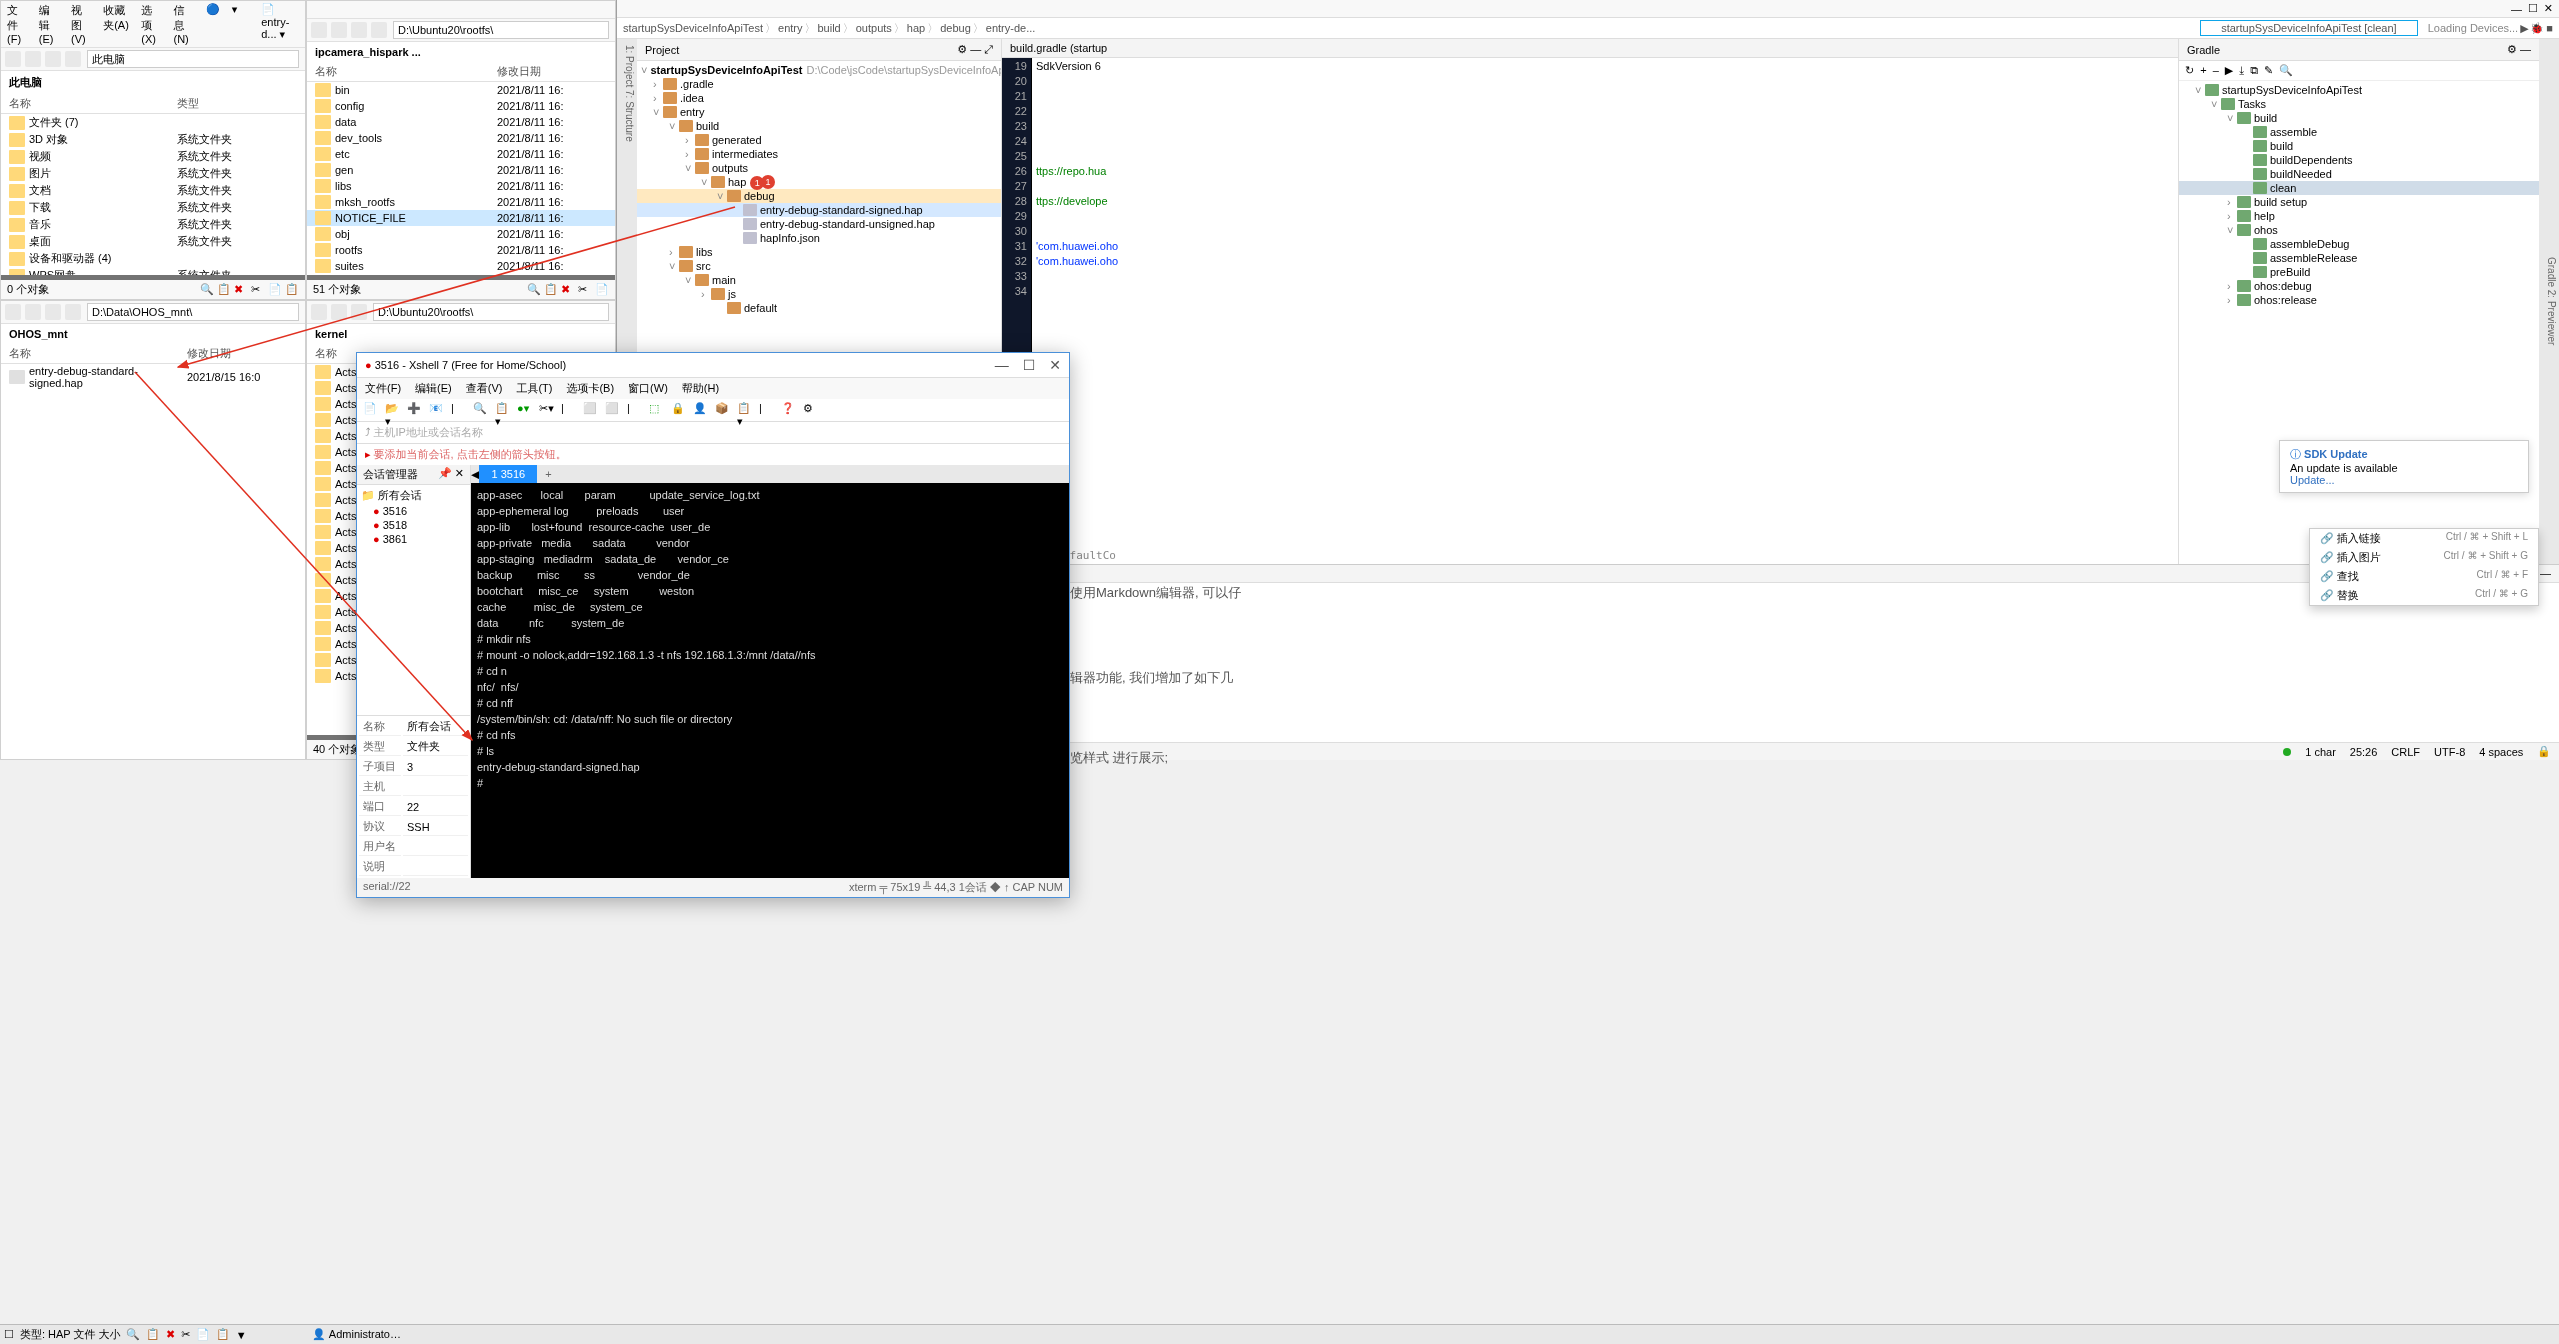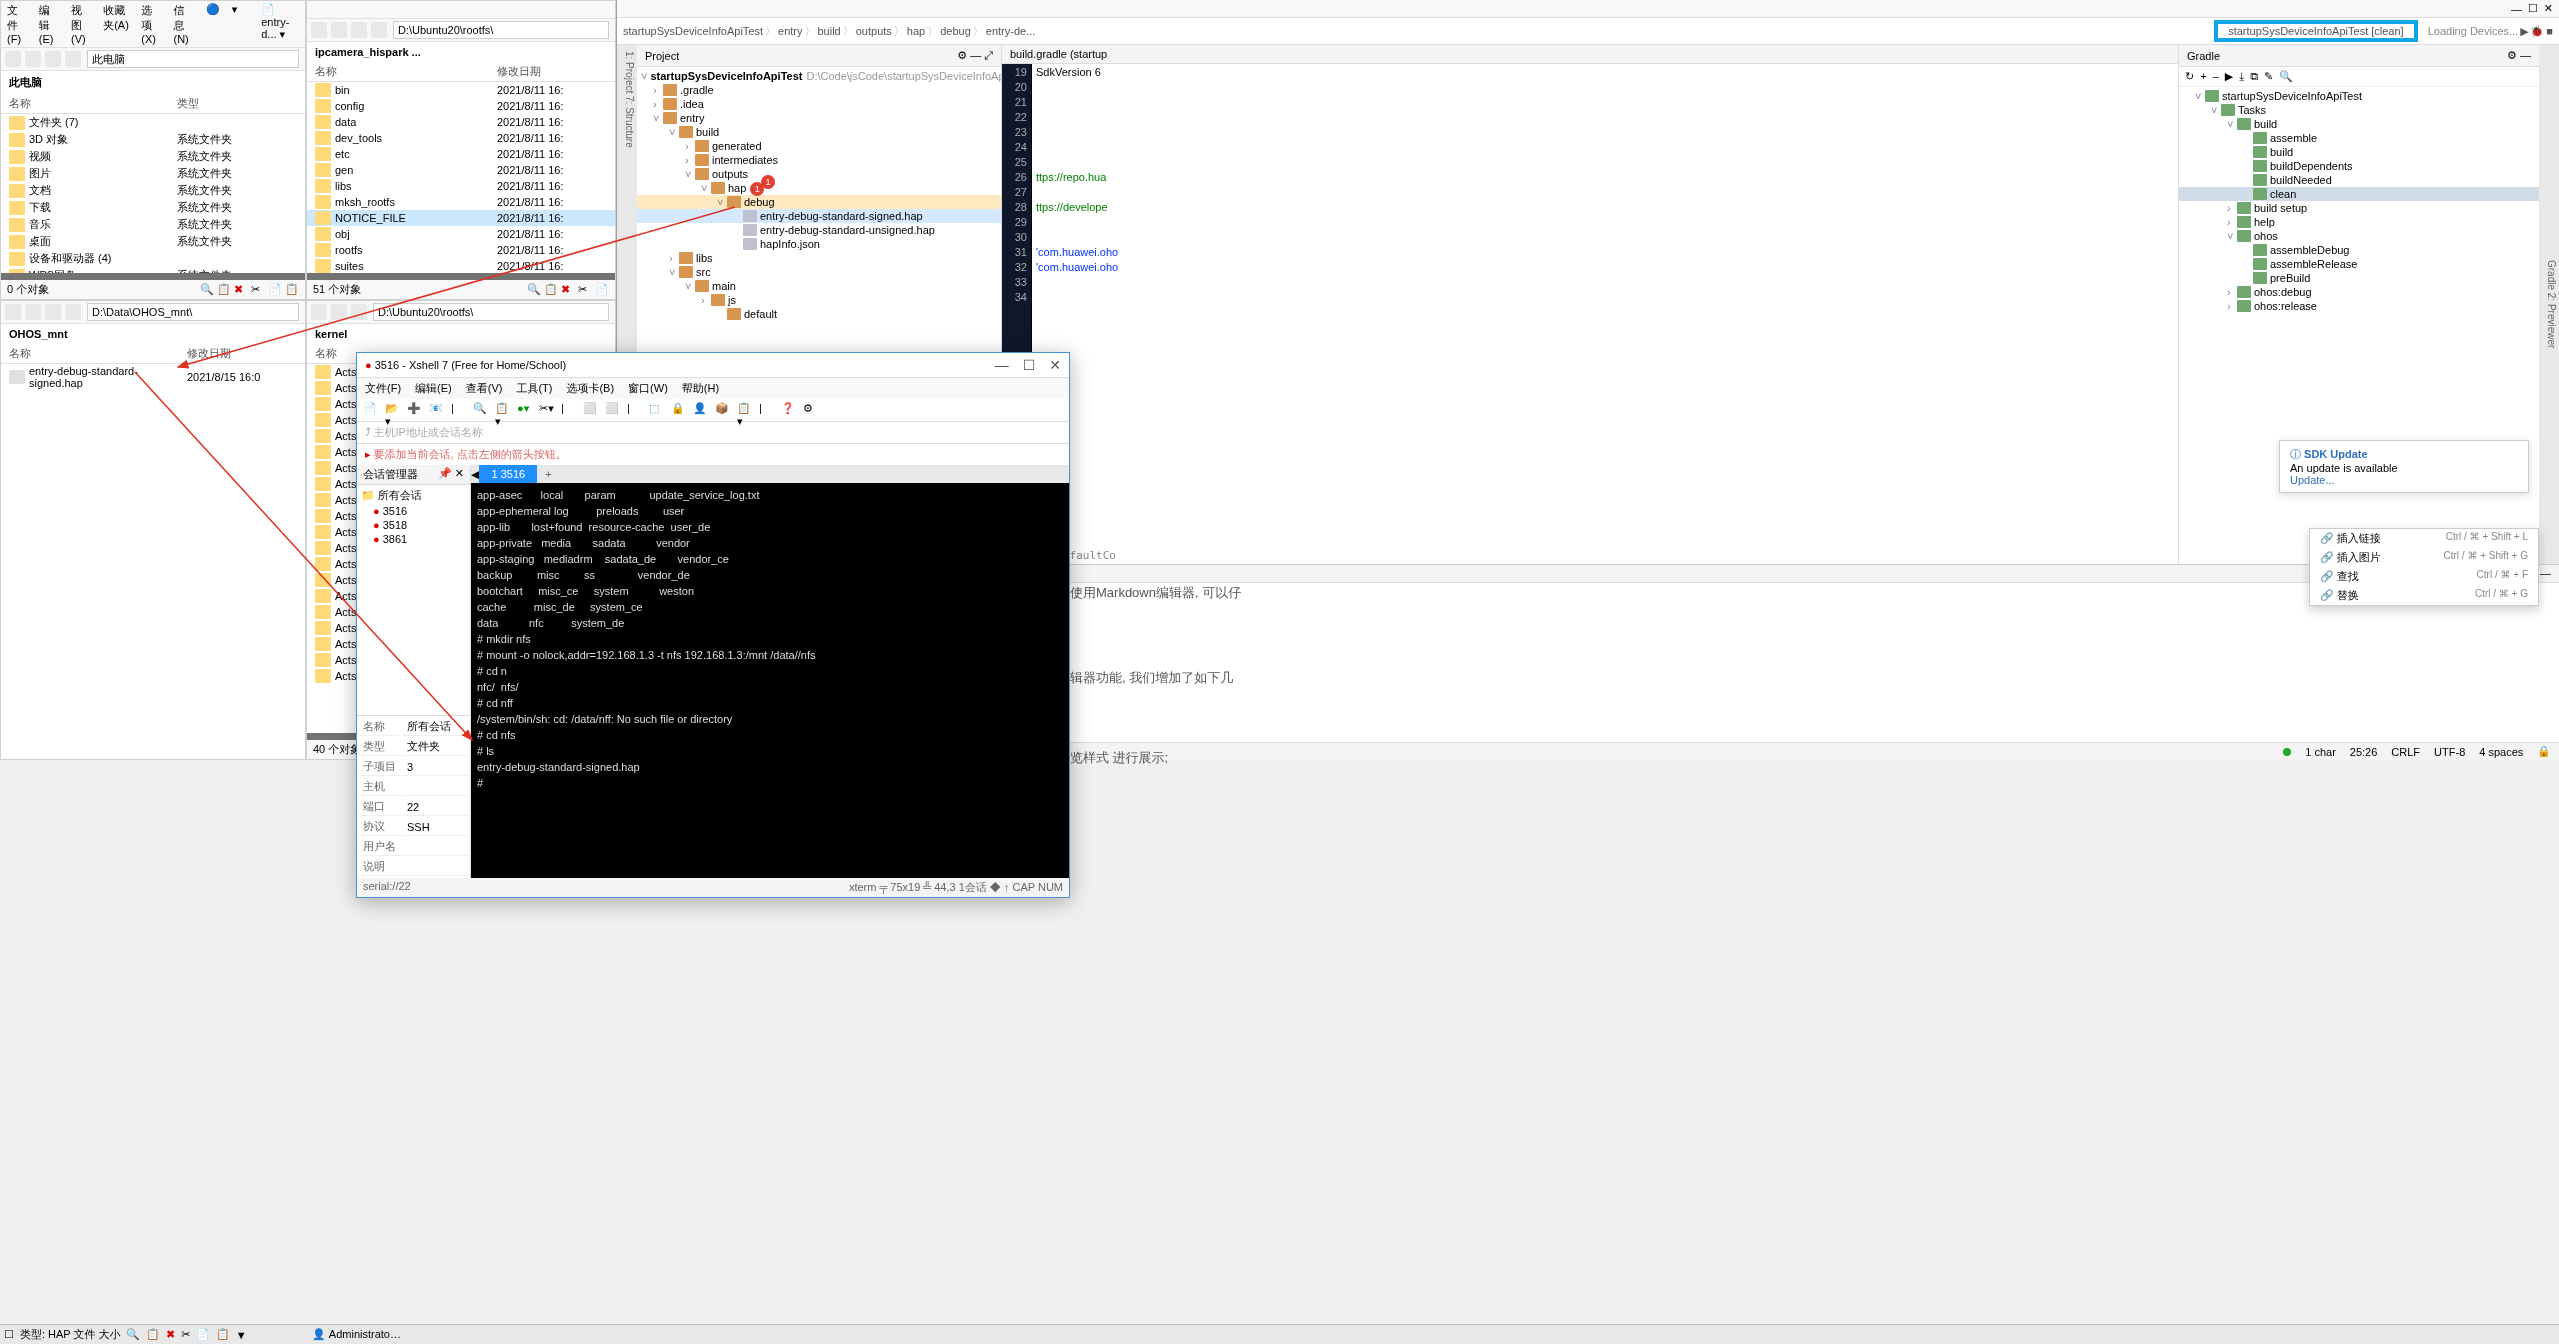--- a/index.html
+++ b/index.html
@@ -15,21 +15,21 @@
 .addr-input{flex:1;border:1px solid #ccc;padding:2px 4px;background:#fff;margin:0 2px;}
 .cols{display:flex;padding:2px 8px;border-bottom:1px solid #e0e0e0;font-weight:normal;color:#555;}
 .col-name{flex:1;}
 .col-type{width:120px;}
 .col-date{width:110px;text-align:left;}
 .filelist{flex:1;overflow:auto;}
 .filerow{display:flex;padding:1px 8px;align-items:center;}
 .filerow.sel{background:#cce8ff;}
 .filerow .fi{width:16px;height:14px;margin-right:4px;background:#ffd97a;border-radius:1px;}
 .filerow .fi.file{background:#e0e0e0;}
-.status{padding:2px 6px;border-top:7px solid #737373;display:flex;justify-content:space-between;align-items:center;background:#f8f8f8;}
+.status{padding:2px 6px;border-top:5px solid #737373;display:flex;justify-content:space-between;align-items:center;background:#f8f8f8;}
 .status .icons{display:flex;gap:3px;}
 .status .icons span{width:14px;height:14px;display:inline-block;}
 
 .ide{flex:1;background:#f2f2f2;display:flex;flex-direction:column;border-left:1px solid #a0a0a0;}
 .ide-tool{display:flex;align-items:center;gap:4px;padding:2px 6px;background:#f8f8f8;border-bottom:1px solid #ddd;}
 .breadcrumb{display:flex;gap:2px;padding:2px 6px;background:#fff;border-bottom:1px solid #ddd;align-items:center;flex-wrap:wrap;}
 .breadcrumb span{color:#555;}
 .breadcrumb .sep{color:#aaa;margin:0 2px;}
 .ide-body{flex:1;display:flex;overflow:hidden;}
 .proj-pane{width:365px;background:#fff;border-right:1px solid #ddd;display:flex;flex-direction:column;}
@@ -416,21 +416,21 @@
 
   <div class="ide">
     <div class="ide-tool" style="justify-content:flex-end;gap:6px;">
       <span>—</span>
       <span>☐</span>
       <span>✕</span>
     </div>
     <div class="breadcrumb">
       <span id="crumbs"><span>startupSysDeviceInfoApiTest</span><span class="sep">〉</span><span>entry</span><span class="sep">〉</span><span>build</span><span class="sep">〉</span><span>outputs</span><span class="sep">〉</span><span>hap</span><span class="sep">〉</span><span>debug</span><span class="sep">〉</span><span>entry-de...</span></span>
       <span style="flex:1"></span>
-      <span style="border:4px solid #0ea5e9;padding:1px 10px;">startupSysDeviceInfoApiTest [clean]</span>
+      <span style="border:1px solid #0ea5e9;padding:1px 20px;">startupSysDeviceInfoApiTest [clean]</span>
       <span style="color:#888;margin-left:8px">Loading Devices...</span>
       <span>▶</span>
       <span>🐞</span>
       <span>■</span>
     </div>
     <div class="ide-body">
       <div style="width:20px;background:#e8e8e8;writing-mode:vertical-rl;padding:6px 2px;font-size:10px;color:#666">1: Project  7: Structure</div>
       <div class="proj-pane">
         <div class="pane-hdr">
             <span>Project</span>

